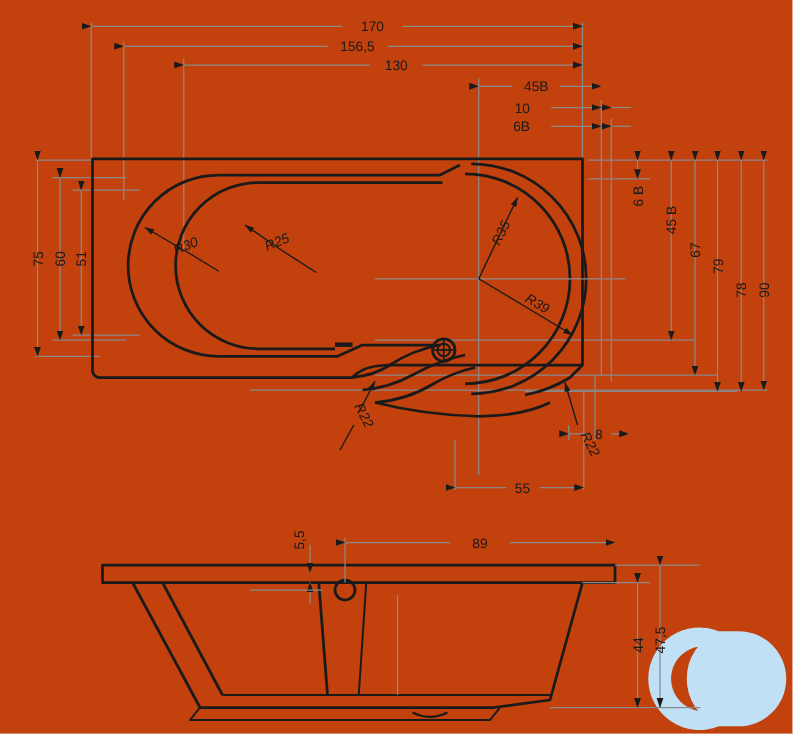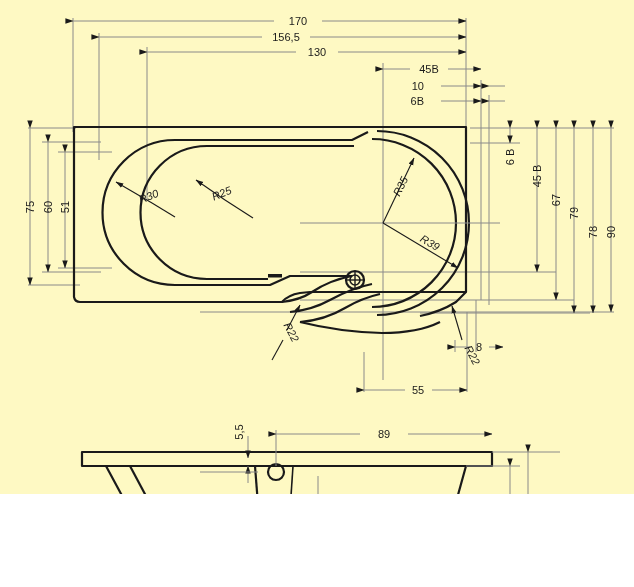--- a/index.html
+++ b/index.html
@@ -1,17 +1,17 @@
 <!DOCTYPE html>
 <html><head>
 <meta charset="utf-8">
 <style>
   html,body{margin:0;padding:0;background:#ffffff;}
   body{font-family:"Liberation Sans",sans-serif;}
-  #sheet{position:relative;width:634px;height:494px;background:#fef9c3;overflow:hidden;}
+  #sheet{position:relative;width:634px;height:587px;background:#c2410c;overflow:hidden;}
   #sheet svg{position:absolute;left:0;top:0;}
   .dimtxt{font-family:"Liberation Sans",sans-serif;font-size:11px;fill:#1a1a1a;}
   .radtxt{font-family:"Liberation Sans",sans-serif;font-size:11px;fill:#1a1a1a;font-style:italic;}
 </style>
 </head>
 <body>
 
 <div id="sheet">
 
   <svg width="634" height="587">

